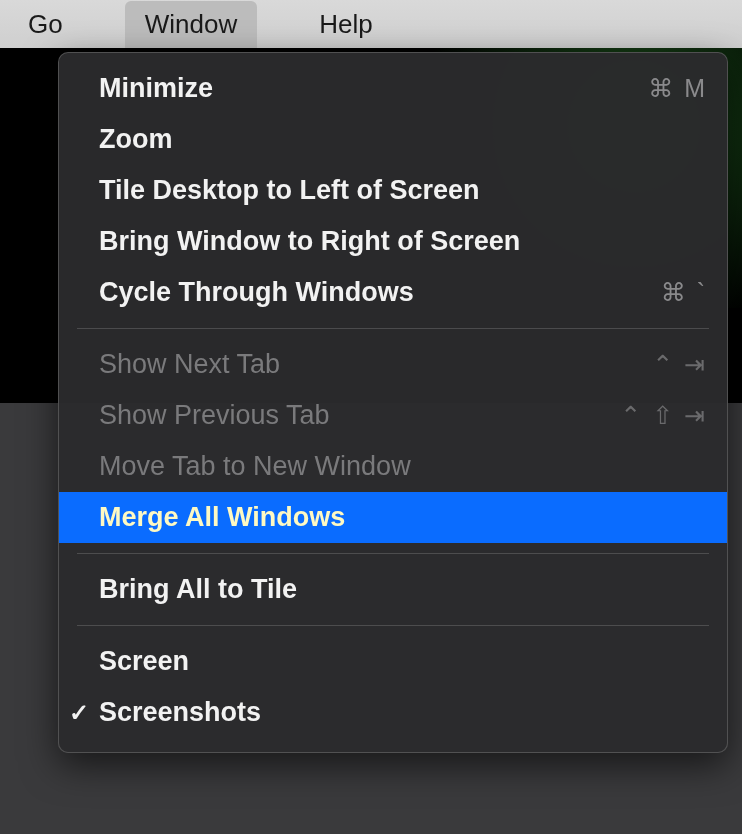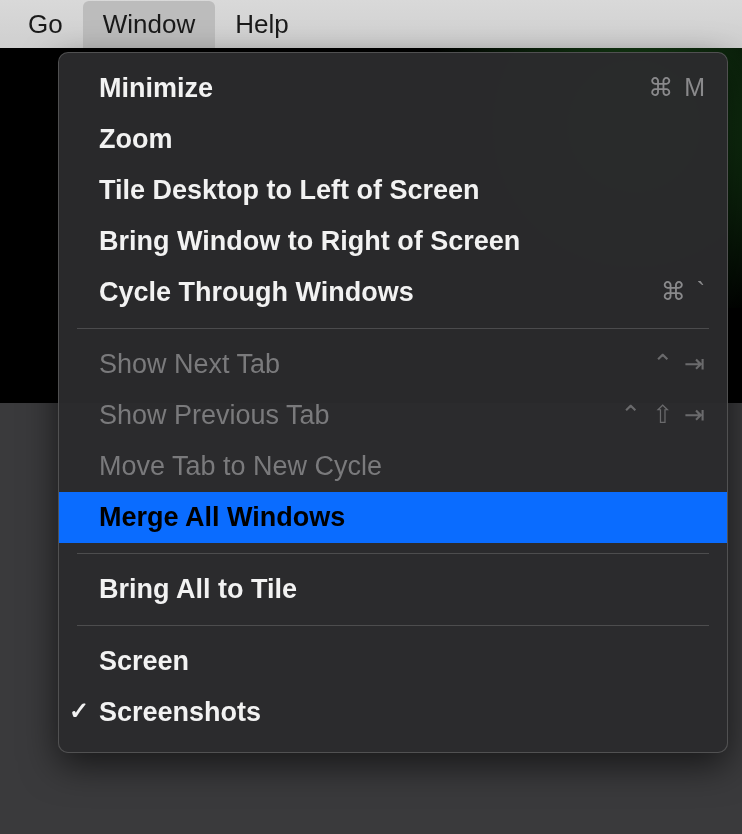--- a/index.html
+++ b/index.html
@@ -12,20 +12,21 @@
       position: relative;
     }
     .menubar {
       height: 48px;
       background: linear-gradient(to bottom, #d9d9d9, #cfcfcf);
       display: flex;
       align-items: center;
       padding-left: 8px;
       font-size: 26px;
       color: #1a1a1a;
+      gap: 42px;
     }
     .menubar-item {
       padding: 8px 20px;
       cursor: default;
     }
     .menubar-item.active {
       background: #bcbcbc;
       border-radius: 6px 6px 0 0;
     }
     .backdrop {
@@ -56,27 +57,28 @@
       border-radius: 10px;
       box-shadow: 0 12px 36px rgba(0,0,0,0.6);
       padding: 10px 0 14px 0;
       z-index: 10;
       color: #f2f2f2;
       font-size: 27px;
       font-weight: 600;
     }
     .menu-item {
       display: flex;
+      align-items: center;
       padding: 10px 20px 10px 40px;
       cursor: default;
       position: relative;
     }
     .menu-item.highlighted {
       background: #0a6cff;
-      color: #000000;
+      color: #fef9c3;
     }
     .menu-item.disabled {
       color: #7a7a7c;
       font-weight: 500;
     }
     .menu-item .label {
       flex: 1;
     }
     .menu-item .shortcut {
       color: #8a8a8c;
@@ -141,21 +143,21 @@
 
   <div class="menu-item disabled">
     <span class="label">Show Next Tab</span>
     <span class="shortcut">⌃ ⇥</span>
   </div>
   <div class="menu-item disabled">
     <span class="label">Show Previous Tab</span>
     <span class="shortcut">⌃ ⇧ ⇥</span>
   </div>
   <div class="menu-item disabled">
-    <span class="label">Move Tab to New Cycle</span>
+    <span class="label">Move Tab to New Window</span>
   </div>
   <div class="menu-item highlighted">
     <span class="label">Merge All Windows</span>
   </div>
 
   <div class="menu-sep"></div>
 
   <div class="menu-item">
     <span class="label">Bring All to Tile</span>
   </div>

